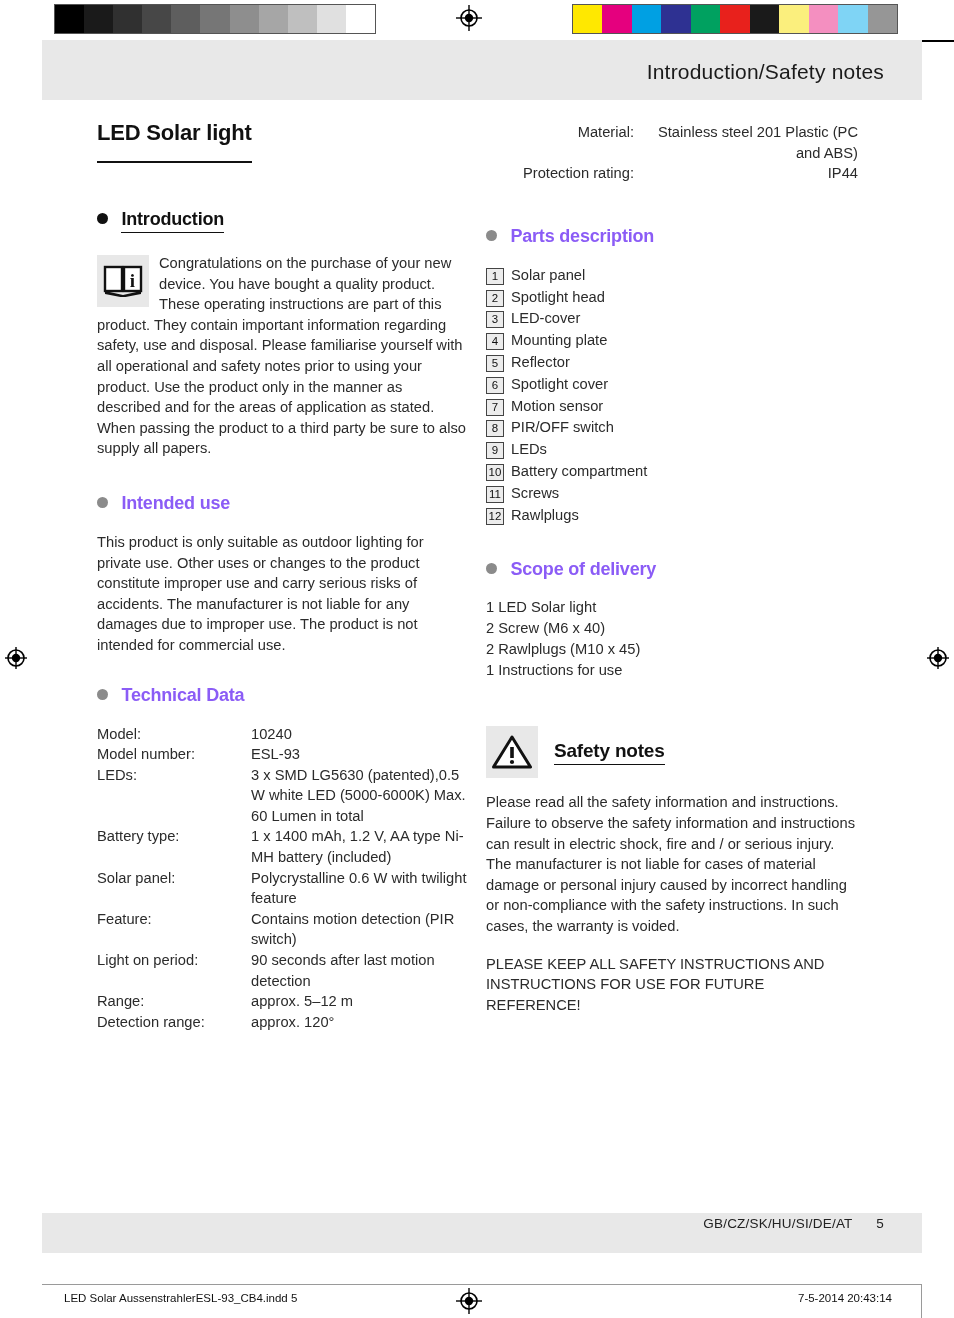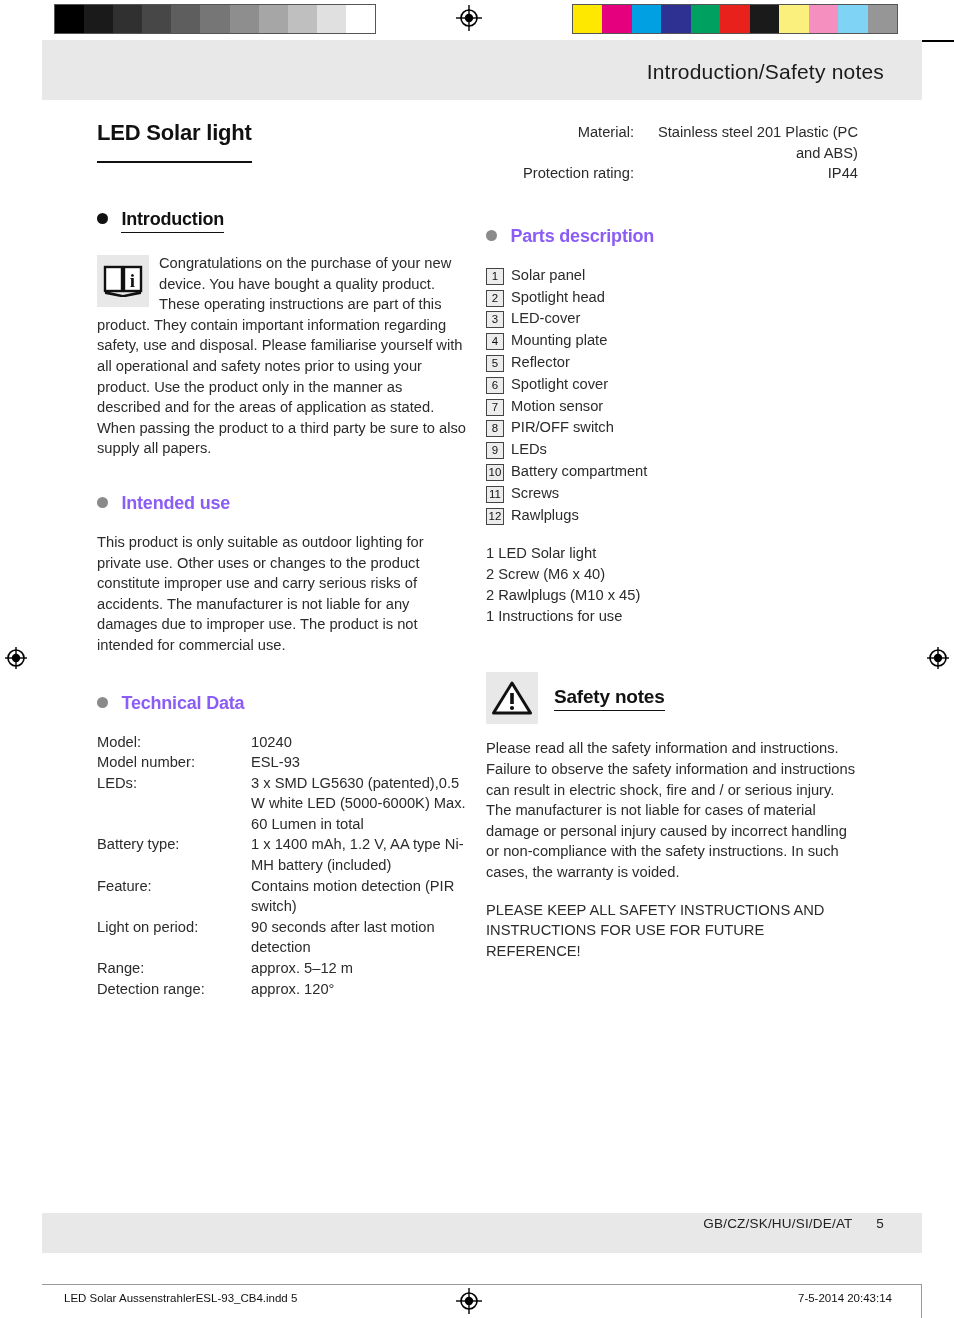--- a/index.html
+++ b/index.html
@@ -214,41 +214,45 @@
       </span>
       <p class="body">Congratulations on the purchase of your new device. You have bought a quality product. These operating instructions are part of this product. They contain important information regarding safety, use and disposal. Please familiarise yourself with all operational and safety notes prior to using your product. Use the product only in the manner as described and for the areas of application as stated. When passing the product to a third party be sure to also supply all papers.</p>
     </div>
 
     <div class="sec-wrap" style="margin-top:34px;">
       <span class="bullet grey"></span>
       <h2 class="section grey">Intended use</h2>
     </div>
     <p class="body" style="margin-top:18px;">This product is only suitable as outdoor lighting for private use. Other uses or changes to the product constitute improper use and carry serious risks of accidents. The manufacturer is not liable for any damages due to improper use. The product is not intended for commercial use.</p>
 
-    <div class="sec-wrap" style="margin-top:37px;">
+    <div class="sec-wrap" style="margin-top:29px;">
       <span class="bullet grey"></span>
       <h2 class="section grey">Technical Data</h2>
     </div>
     <table class="specs" style="margin-top:18px;">
       <tbody>
           <tr>
             <td class="k">Model:</td>
             <td>10240</td>
           </tr>
           <tr>
             <td class="k">Model number:</td>
             <td>ESL-93</td>
           </tr>
           <tr>
             <td class="k">LEDs:</td>
             <td>3 x SMD LG5630 (patented),0.5 W white LED (5000-6000K) Max. 60 Lumen in total</td>
           </tr>
           <tr>
             <td class="k">Battery type:</td>
             <td>1 x 1400 mAh, 1.2 V, AA type Ni-MH battery (included)</td>
+          </tr>
+          <tr>
+            <td class="k">Solar panel:</td>
+            <td>Polycrystalline 0.6 W with twilight feature</td>
           </tr>
           <tr>
             <td class="k">Feature:</td>
             <td>Contains motion detection (PIR switch)</td>
           </tr>
           <tr>
             <td class="k">Light on period:</td>
             <td>90 seconds after last motion detection</td>
           </tr>
           <tr>
@@ -326,20 +330,24 @@
         <li>
           <span class="numbox">11</span>
           <span>Screws</span>
         </li>
         <li>
           <span class="numbox">12</span>
           <span>Rawlplugs</span>
         </li>
       </ul>
 
+    <div class="sec-wrap" style="margin-top:33px;">
+      <span class="bullet grey"></span>
+      <h2 class="section grey">Scope of delivery</h2>
+    </div>
     <ul class="plain" style="margin-top:17px;">
         <li>1 LED Solar light</li>
         <li>2 Screw (M6 x 40)</li>
         <li>2 Rawlplugs (M10 x 45)</li>
         <li>1 Instructions for use</li>
       </ul>
 
     <div class="safety-head" style="margin-top:45px;">
       <span class="icon-box">
         <svg width="40" height="34" viewBox="0 0 40 34">

